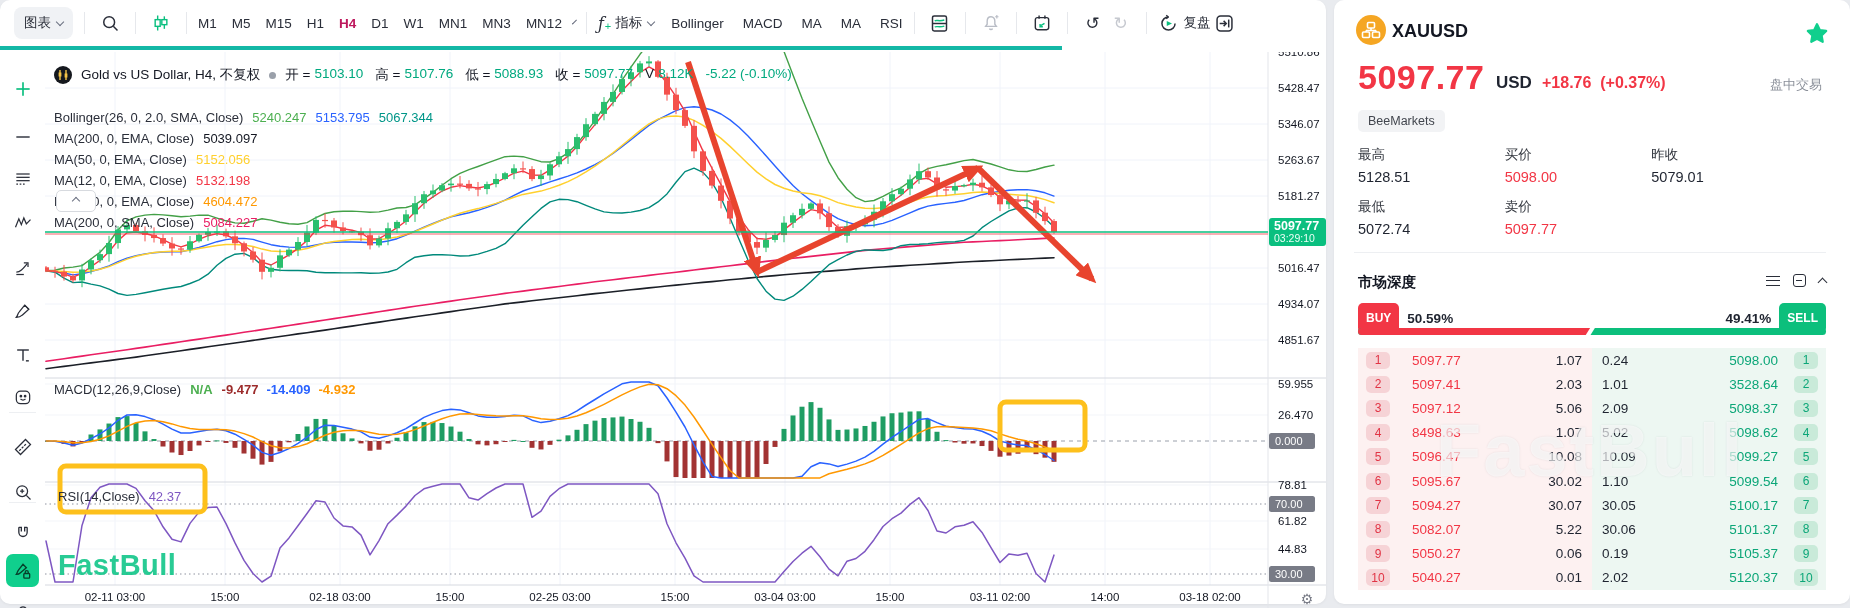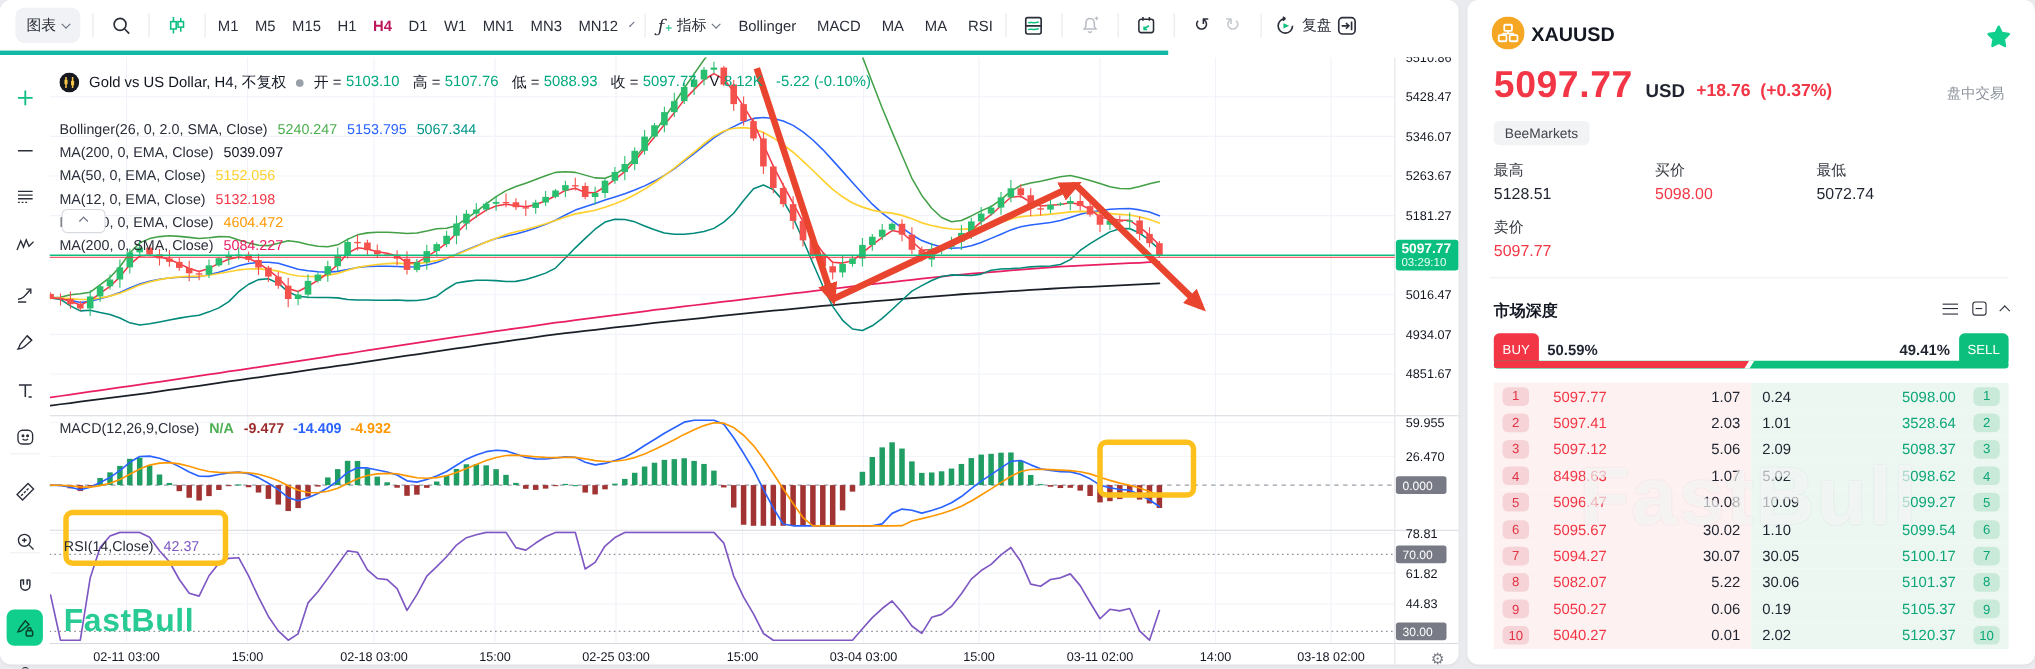--- a/index.html
+++ b/index.html
@@ -63,21 +63,21 @@
   .v-green { color:#0ca678; } .v-dark { color:#1f2430; } .v-red { color:#f23645; }
   #qp-div { left:1354px; top:252px; width:472px; height:1px; background:#edeff2; }
   #depth-title { left:1358px; top:273px; font-size:14.5px; font-weight:700; }
   #depth-icons { left:1766px; top:274px; display:flex; gap:13px; align-items:center; }
   .ham { width:14px; height:10px; border-top:1.8px solid #2a2e39; border-bottom:1.8px solid #2a2e39; position:relative; cursor:pointer; }
   .ham::after { content:""; position:absolute; left:0; top:3.2px; width:14px; height:1.8px; background:#2a2e39; }
   .sqicon { width:13px; height:13px; border:1.7px solid #2a2e39; border-radius:3px; position:relative; cursor:pointer; }
   .sqicon::after { content:""; position:absolute; left:2px; top:4.5px; width:6px; height:1.7px; background:#2a2e39; }
   .chev-dk { width:7px; height:7px; border-right:1.8px solid #2a2e39; border-bottom:1.8px solid #2a2e39; transform:rotate(-135deg); margin-top:4px; cursor:pointer; }
   #buy-row { left:1358px; top:303px; width:468px; display:flex; align-items:center; }
-  .bs-badge { font-size:12px; font-weight:400; color:#fff; border-radius:5px; padding:8px 8px; }
+  .bs-badge { font-size:12px; font-weight:700; color:#fff; border-radius:5px; padding:8px 8px; }
   #buy-badge { background:#f23645; }
   #sell-badge { background:#0cbf7c; }
   .bs-pct { font-size:13.5px; font-weight:600; color:#1f2430; margin:0 8px; }
   #ratio-bar { left:1358px; top:328px; width:468px; height:7px; border-radius:4px; overflow:hidden; background:#0cbf7c; }
   #ratio-red { position:absolute; left:0; top:0; height:7px; background:#f23645; clip-path:polygon(0 0,100% 0,calc(100% - 8px) 100%,0 100%); }
   #ratio-gap { position:absolute; top:-2px; width:4px; height:12px; background:#fff; transform:rotate(32deg); }
   #depth-table { left:1358px; top:348px; width:468px; }
   .drow { display:flex; height:24.2px; align-items:center; font-size:13.5px; }
   .dleft { flex:1; display:flex; align-items:center; background:#fdf1f1; height:100%; padding:0 10px 0 8px; }
   .dright { flex:1; display:flex; align-items:center; background:#edf7f2; height:100%; padding:0 8px 0 10px; }
@@ -831,20 +831,24 @@
   <div class="qp" id="qp-stats">
       <div class="stat">
         <div class="lab">最高</div>
         <div class="val v-dark">5128.51</div>
       </div>
       <div class="stat">
         <div class="lab">买价</div>
         <div class="val v-red">5098.00</div>
       </div>
       <div class="stat">
+        <div class="lab">昨收</div>
+        <div class="val v-dark">5079.01</div>
+      </div>
+      <div class="stat">
         <div class="lab">最低</div>
         <div class="val v-dark">5072.74</div>
       </div>
       <div class="stat">
         <div class="lab">卖价</div>
         <div class="val v-red">5097.77</div>
       </div>
     </div>
   <div class="qp" id="qp-div"></div>
   <div class="qp" id="depth-title">市场深度</div>

